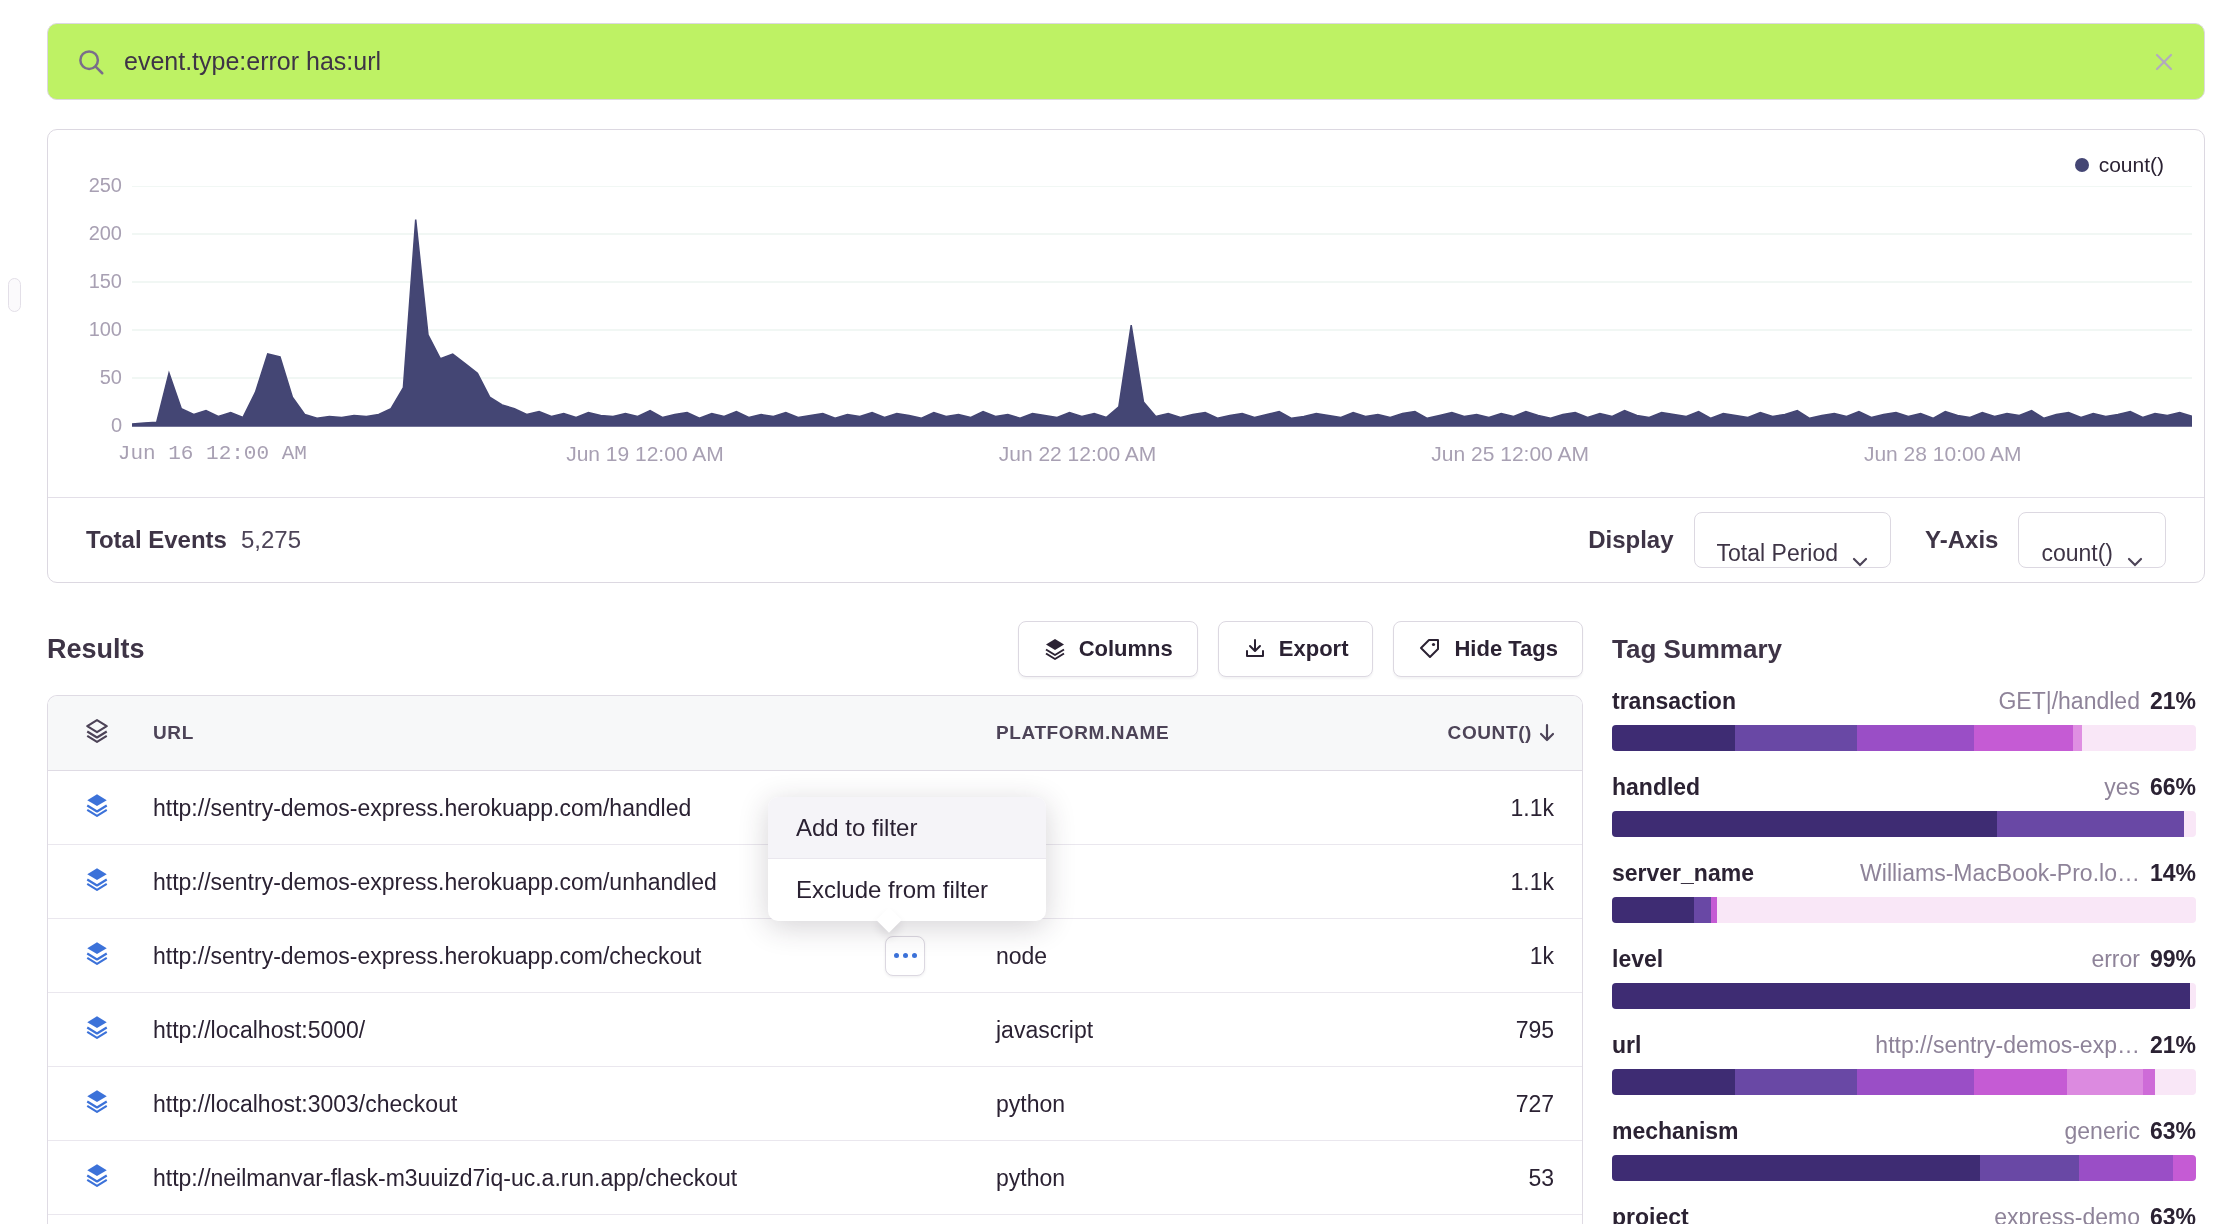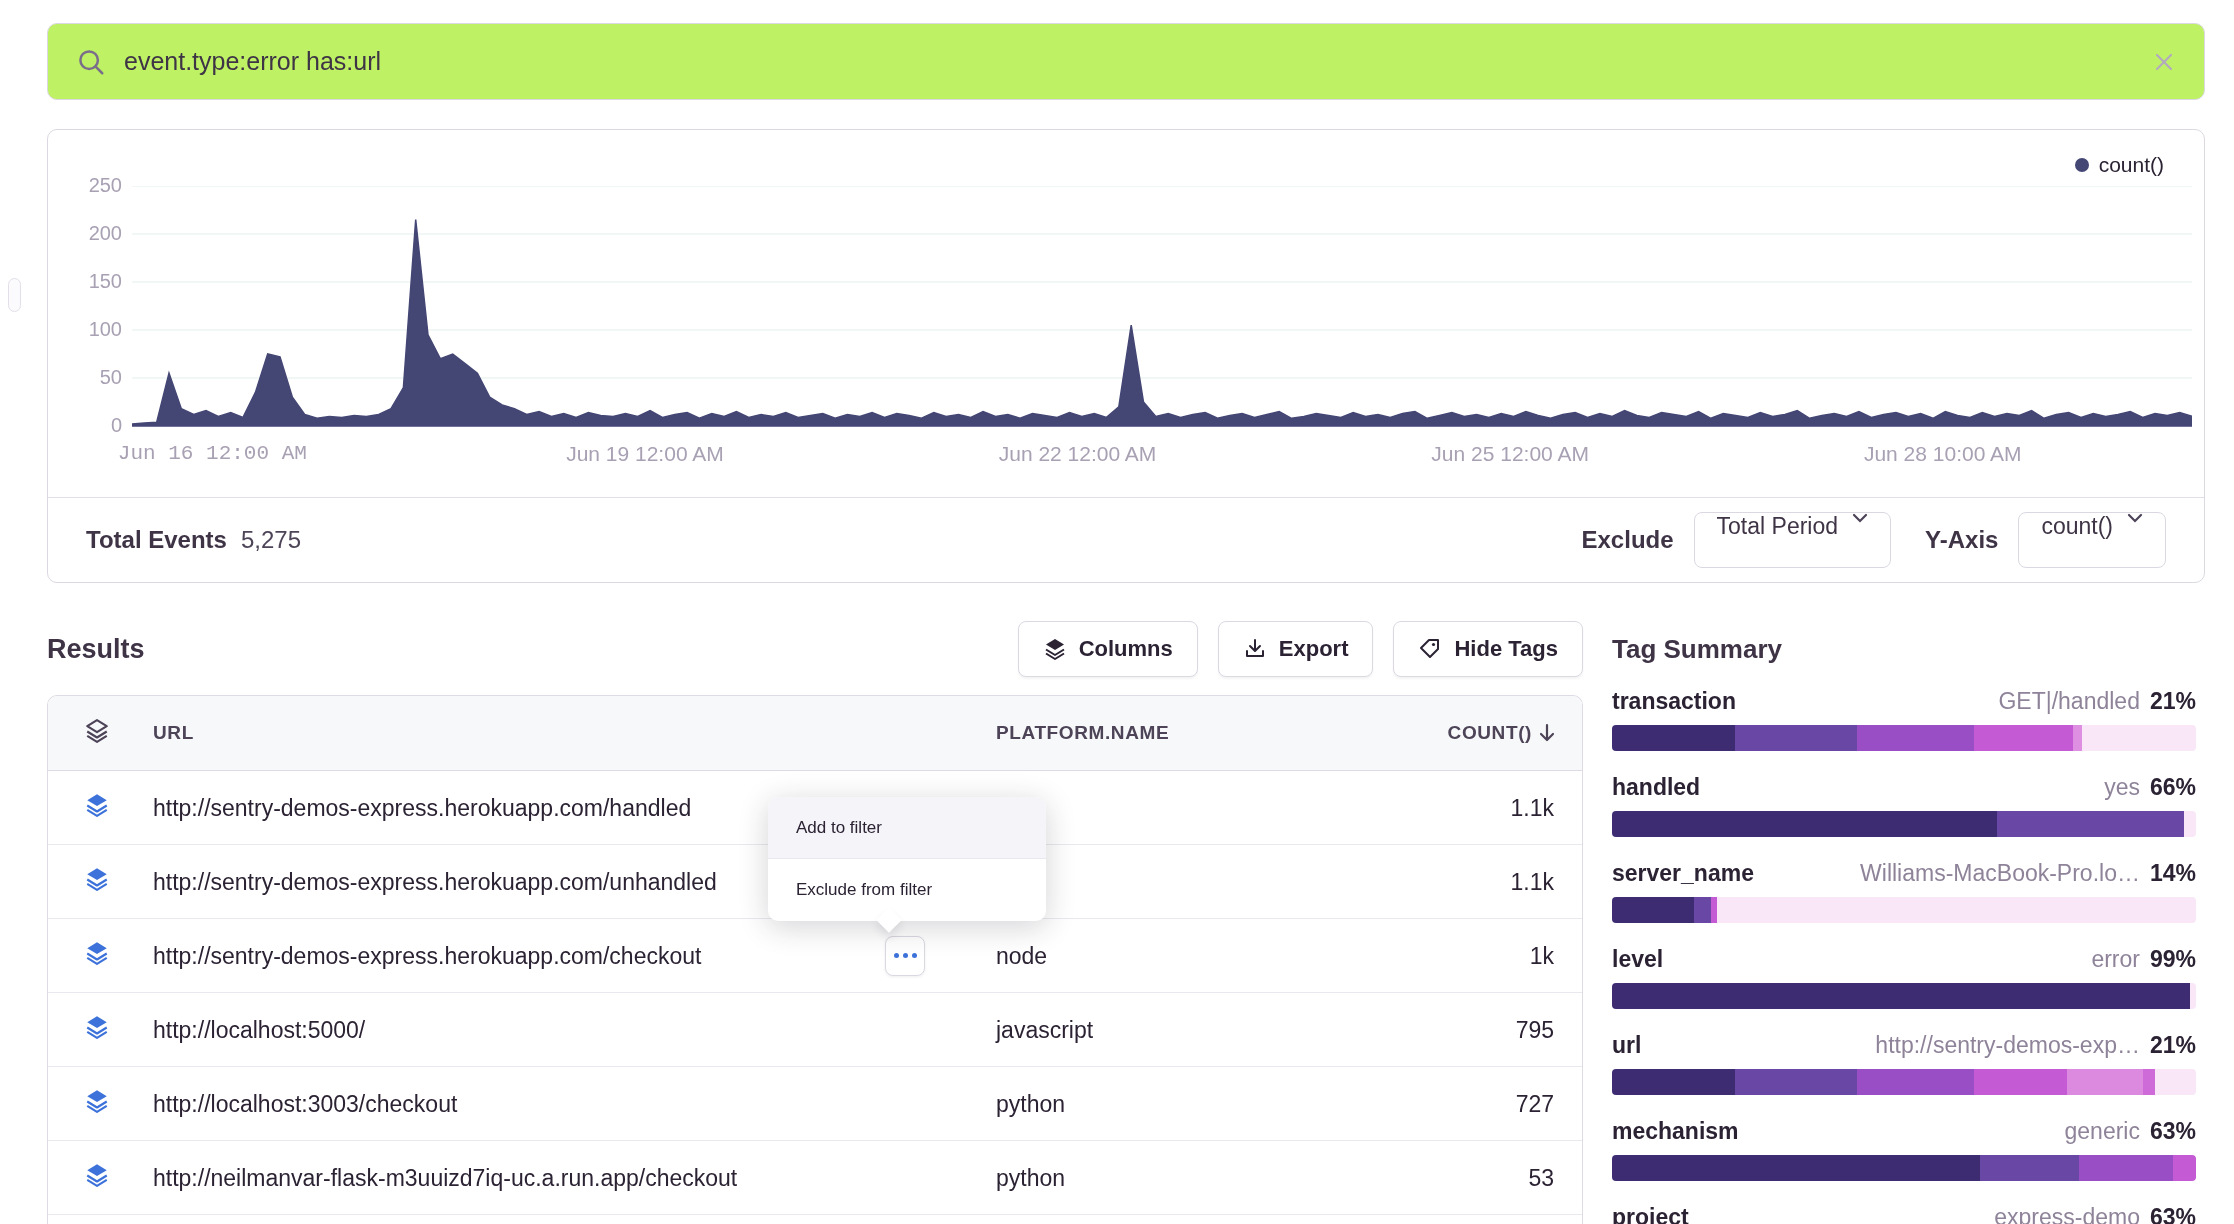--- a/index.html
+++ b/index.html
@@ -43,21 +43,21 @@
   .chart-footer {
     position:absolute; left:0; right:0; bottom:0; height:85px;
     border-top:1.5px solid #E3DFE8; display:flex; align-items:center; padding:0 38px;
   }
   .te-label { font-size:24px; font-weight:bold; color:#3E3446; }
   .te-value { font-size:24px; color:#4D4458; margin-left:14px; }
   .footer-spacer { flex:1; }
   .ctl-label { font-size:24px; font-weight:bold; color:#3E3446; margin:0 20px 0 34px; }
   .dd-btn {
     height:56px; border:1.5px solid #DCD8E1; border-radius:8px; background:#fff;
-    display:flex; align-items:flex-start; gap:14px; padding:0 22px;
+    display:flex; align-items:flex-end; gap:14px; padding:0 22px;
     font-size:23px; color:#3E3446; cursor:pointer;
   }
   
   .results-head {
     position:absolute; left:47px; top:620px; width:1536px; height:58px;
     display:flex; align-items:center;
   }
   .results-title { font-size:27px; font-weight:bold; color:#3E3446; }
   .head-btns { margin-left:auto; display:flex; gap:20px; }
   .tbl-btn {
@@ -90,21 +90,21 @@
     width:40px; height:40px; border:1.5px solid #DCD8E1; border-radius:8px; background:#fff;
     display:flex; align-items:center; justify-content:center; gap:4px; cursor:pointer;
     box-shadow:0 1px 3px rgba(43,34,51,0.08);
   }
   .dots-btn i { width:5px; height:5px; border-radius:50%; background:#3C72D9; }
   
   .context-menu {
     position:absolute; left:768px; top:797px; width:278px; background:#fff;
     border-radius:10px; box-shadow:0 6px 30px rgba(43,34,51,0.20); z-index:20;
   }
-  .cm-item { height:62px; display:flex; align-items:center; padding:0 28px; font-size:17px; color:#2B2233; cursor:pointer; }
+  .cm-item { height:62px; display:flex; align-items:center; padding:0 28px; font-size:24px; color:#2B2233; cursor:pointer; }
   .cm-item.first { background:#F5F4F8; border-radius:10px 10px 0 0; border-bottom:1px solid #EAE7EE; }
   .cm-item.last { border-radius:0 0 10px 10px; }
   .cm-caret {
     position:absolute; bottom:-8px; left:112px; width:18px; height:18px; background:#fff;
     transform:rotate(45deg); box-shadow:4px 4px 8px rgba(43,34,51,0.10);
   }
   
   .tag-panel { position:absolute; left:1612px; top:634px; width:584px; height:590px; overflow:hidden; }
   .tp-title { font-size:26px; font-weight:bold; color:#3E3446; margin-bottom:22px; }
   .tag-row { margin-bottom:22px; }
@@ -161,21 +161,21 @@
         <div style="left: 3.9%; font-family: Liberation Mono, monospace;">Jun 16 12:00 AM</div>
         <div style="left: 24.9%;">Jun 19 12:00 AM</div>
         <div style="left: 45.9%;">Jun 22 12:00 AM</div>
         <div style="left: 66.9%;">Jun 25 12:00 AM</div>
         <div style="left: 87.9%;">Jun 28 10:00 AM</div>
       </div>
     <div class="chart-footer">
       <span class="te-label">Total Events</span>
       <span class="te-value">5,275</span>
       <span class="footer-spacer"></span>
-      <span class="ctl-label">Exclude</span>
+      <span class="ctl-label">Display</span>
       <button class="dd-btn">
         <span>Total Period</span>
         <svg width="16" height="10" viewBox="0 0 16 10" fill="none" stroke="#4D4458" stroke-width="2.2" stroke-linecap="round">
             <polyline points="2,2 8,8 14,2"></polyline>
           </svg>
       </button>
       <span class="ctl-label">Y-Axis</span>
       <button class="dd-btn">
         <span>count()</span>
         <svg width="16" height="10" viewBox="0 0 16 10" fill="none" stroke="#4D4458" stroke-width="2.2" stroke-linecap="round">

